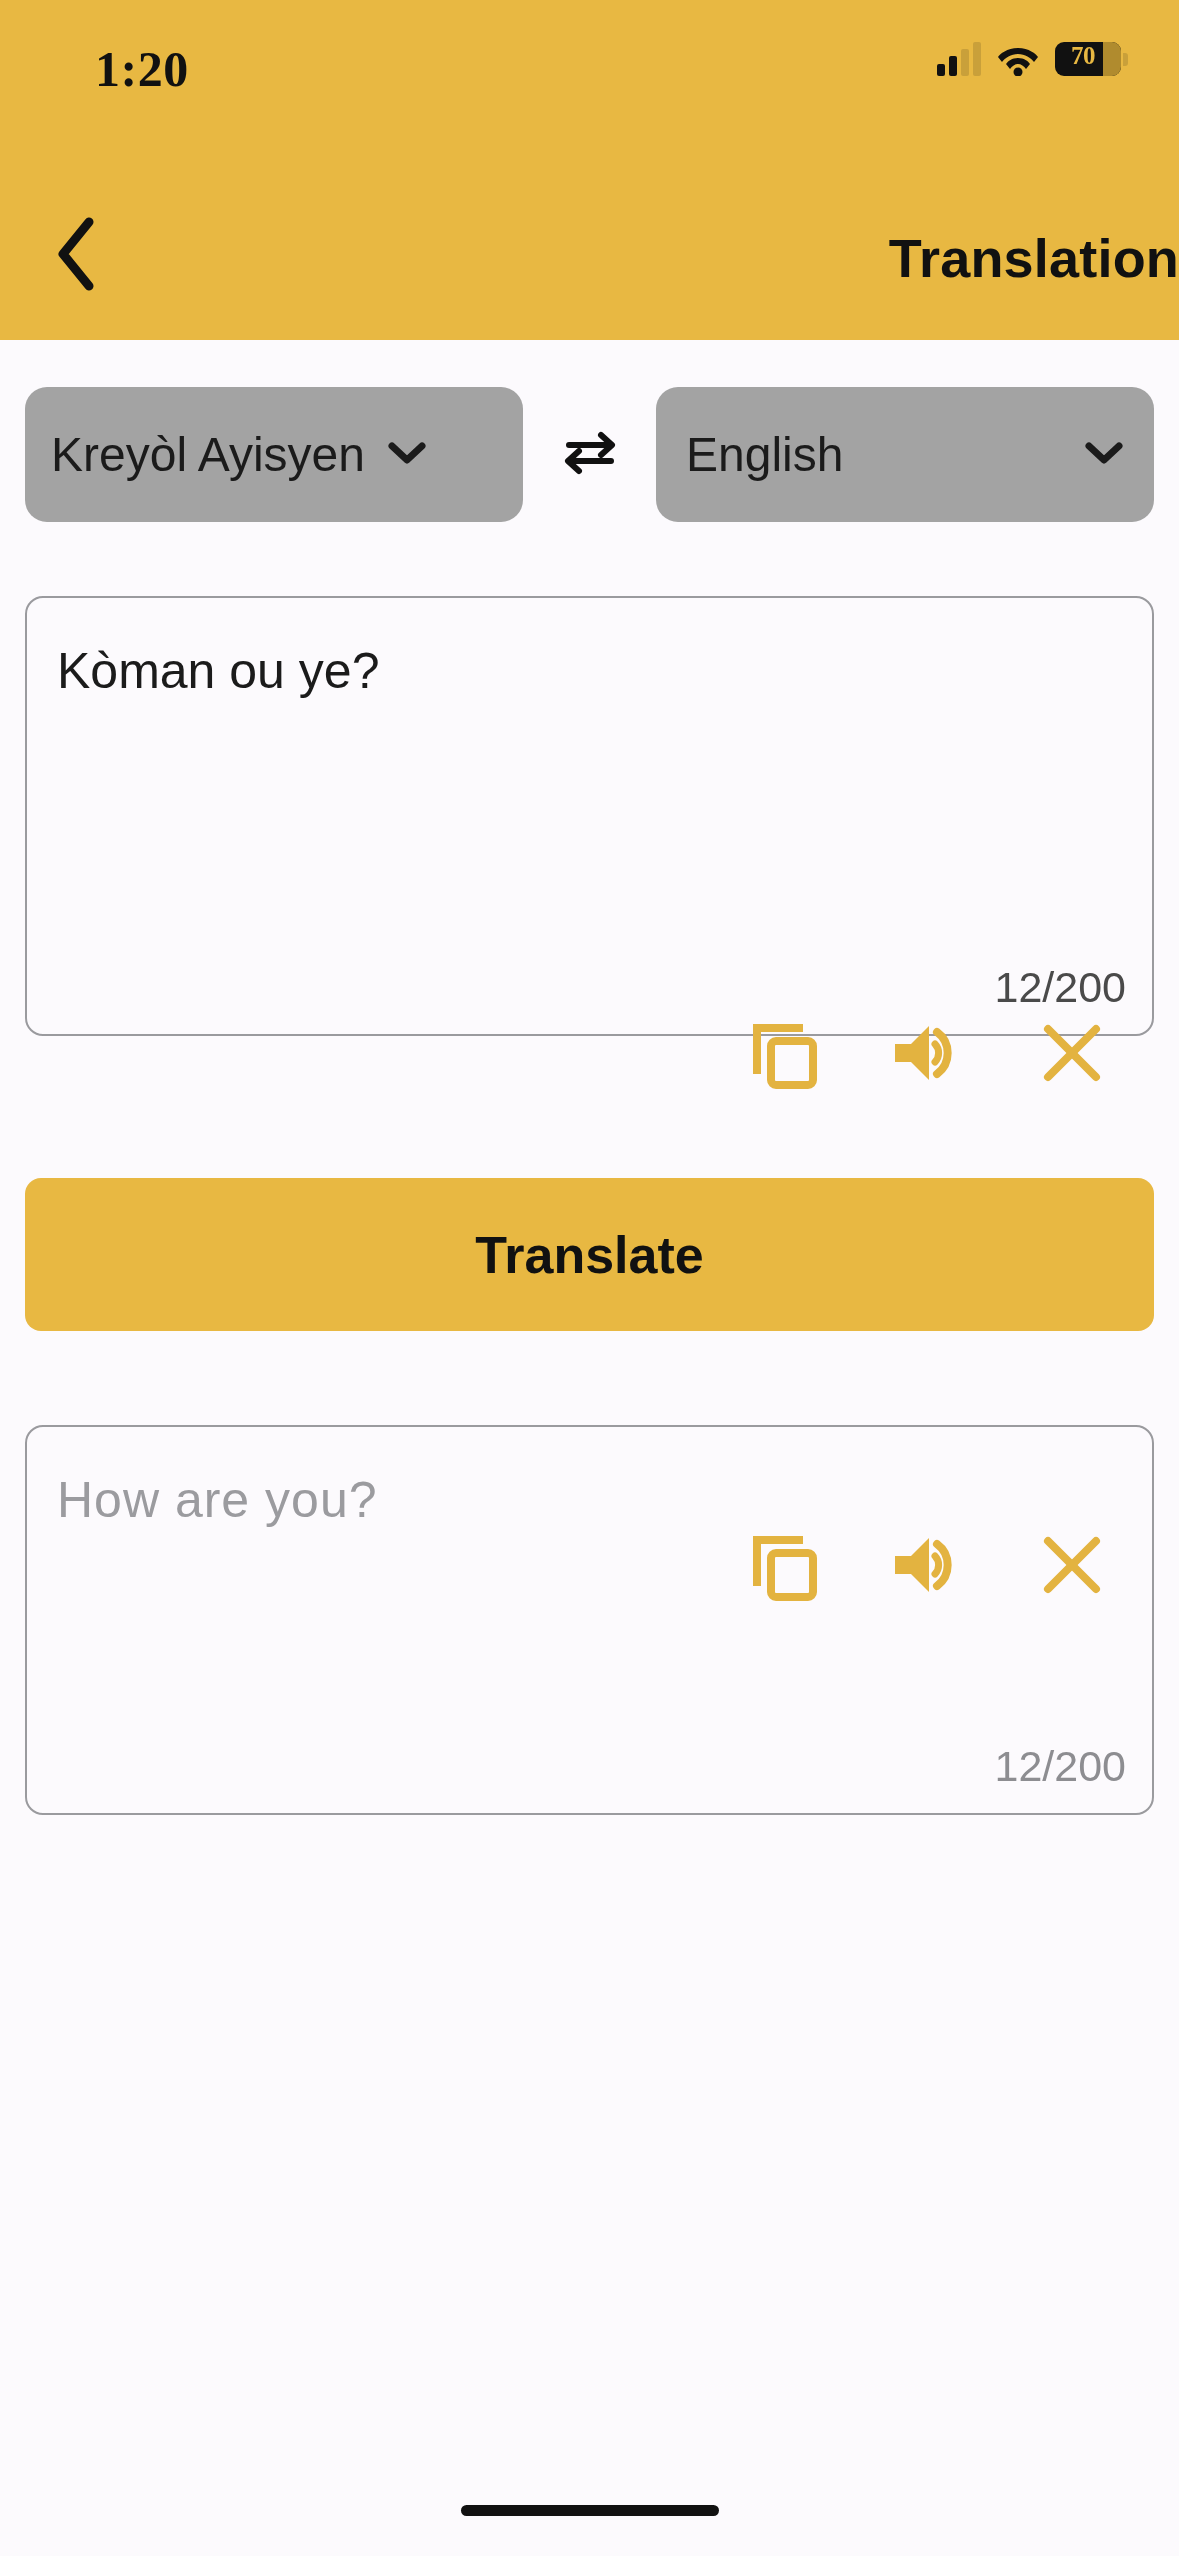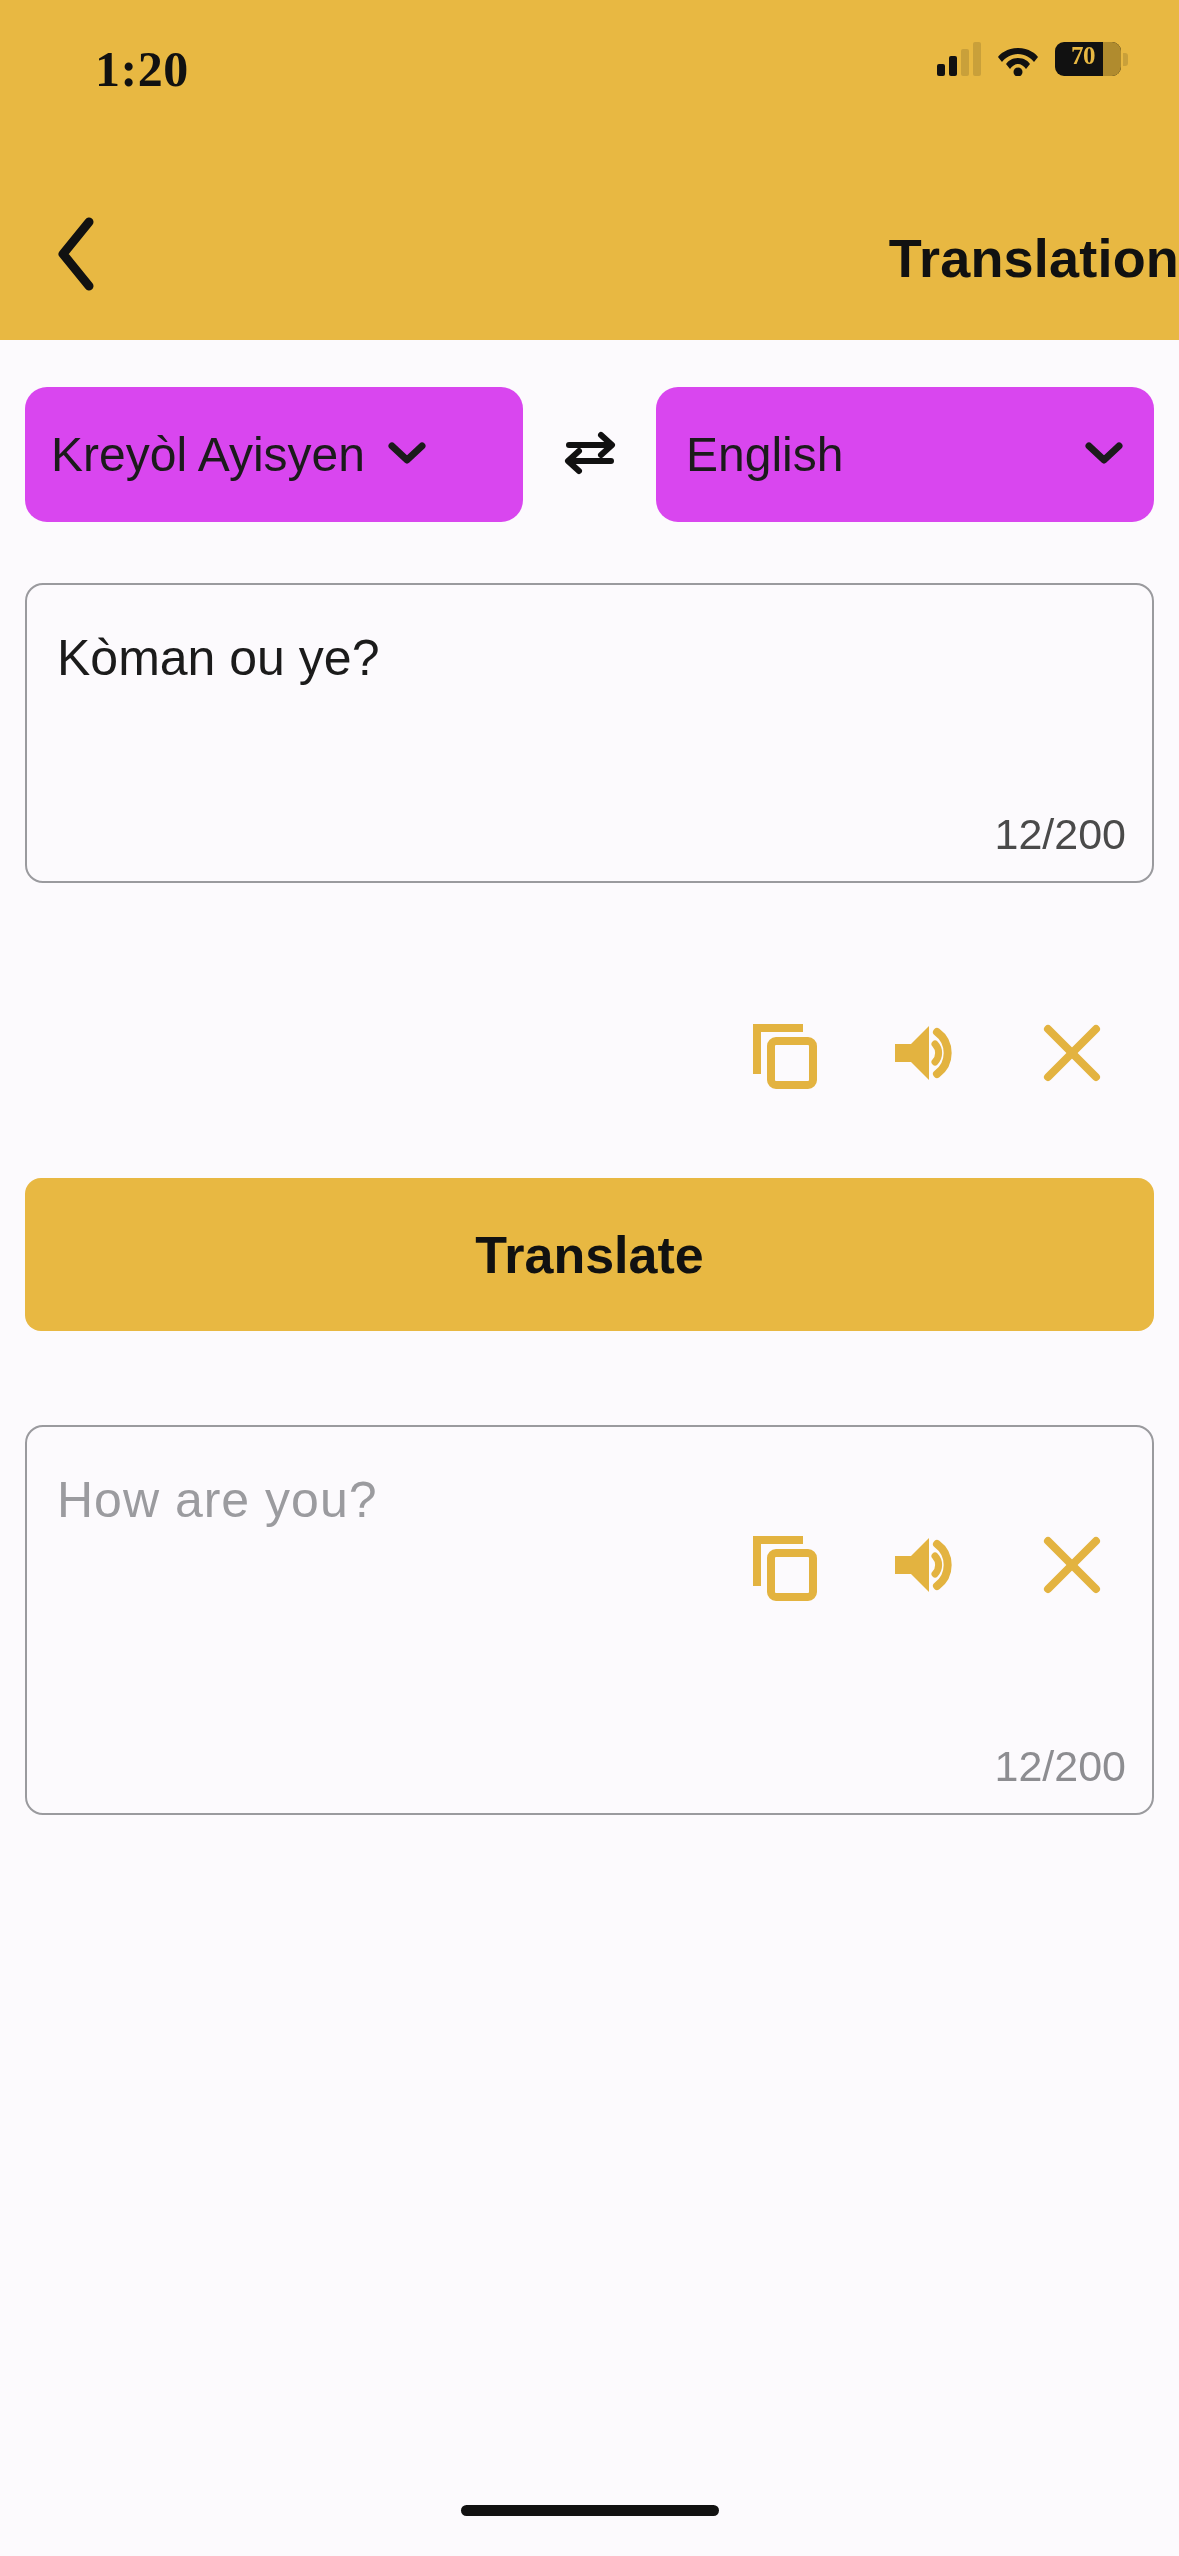--- a/index.html
+++ b/index.html
@@ -64,37 +64,37 @@
     text-align:right; font-size:54px; font-weight:700; color:#111;
     letter-spacing:0.2px;
   }
 
   
   .lang-row {
     position:absolute; top:387px; left:25px; width:1129px; height:135px;
     display:flex; align-items:center;
   }
   .lang-pill {
-    height:135px; background:#d946ef; border-radius:22px;
+    height:135px; background:#a3a3a3; border-radius:22px;
     display:flex; align-items:center; cursor:pointer;
   }
   .lang-pill.src { width:498px; padding:0 26px; justify-content:flex-start; gap:22px;}
   .lang-pill.tgt { width:498px; padding:8px 30px; justify-content:space-between; }
   .lang-label { font-size:48px; color:#1b1b1b; white-space:nowrap; }
   .swap-btn {
     width:133px; height:135px; display:flex;
     align-items:center; justify-content:center; cursor:pointer;
   }
 
   
   .textbox {
     position:absolute; left:25px; width:1129px;
     background:#FCFAFD; border:2px solid #9a9a9e; border-radius:18px;
   }
-  #src-box { top:583px; height:300px; }
+  #src-box { top:596px; height:440px; }
   #tgt-box { top:1425px; height:390px; }
   .tb-text {
     position:absolute; left:30px; top:42px; right:30px;
     font-size:50px; line-height:1.25; color:#1b1b1b;
   }
   .tb-text.placeholder { color:#9b9b9f; letter-spacing:1px; }
   .tb-count {
     position:absolute; right:26px; bottom:22px;
     font-size:43px; color:#4a4a4a;
   }

